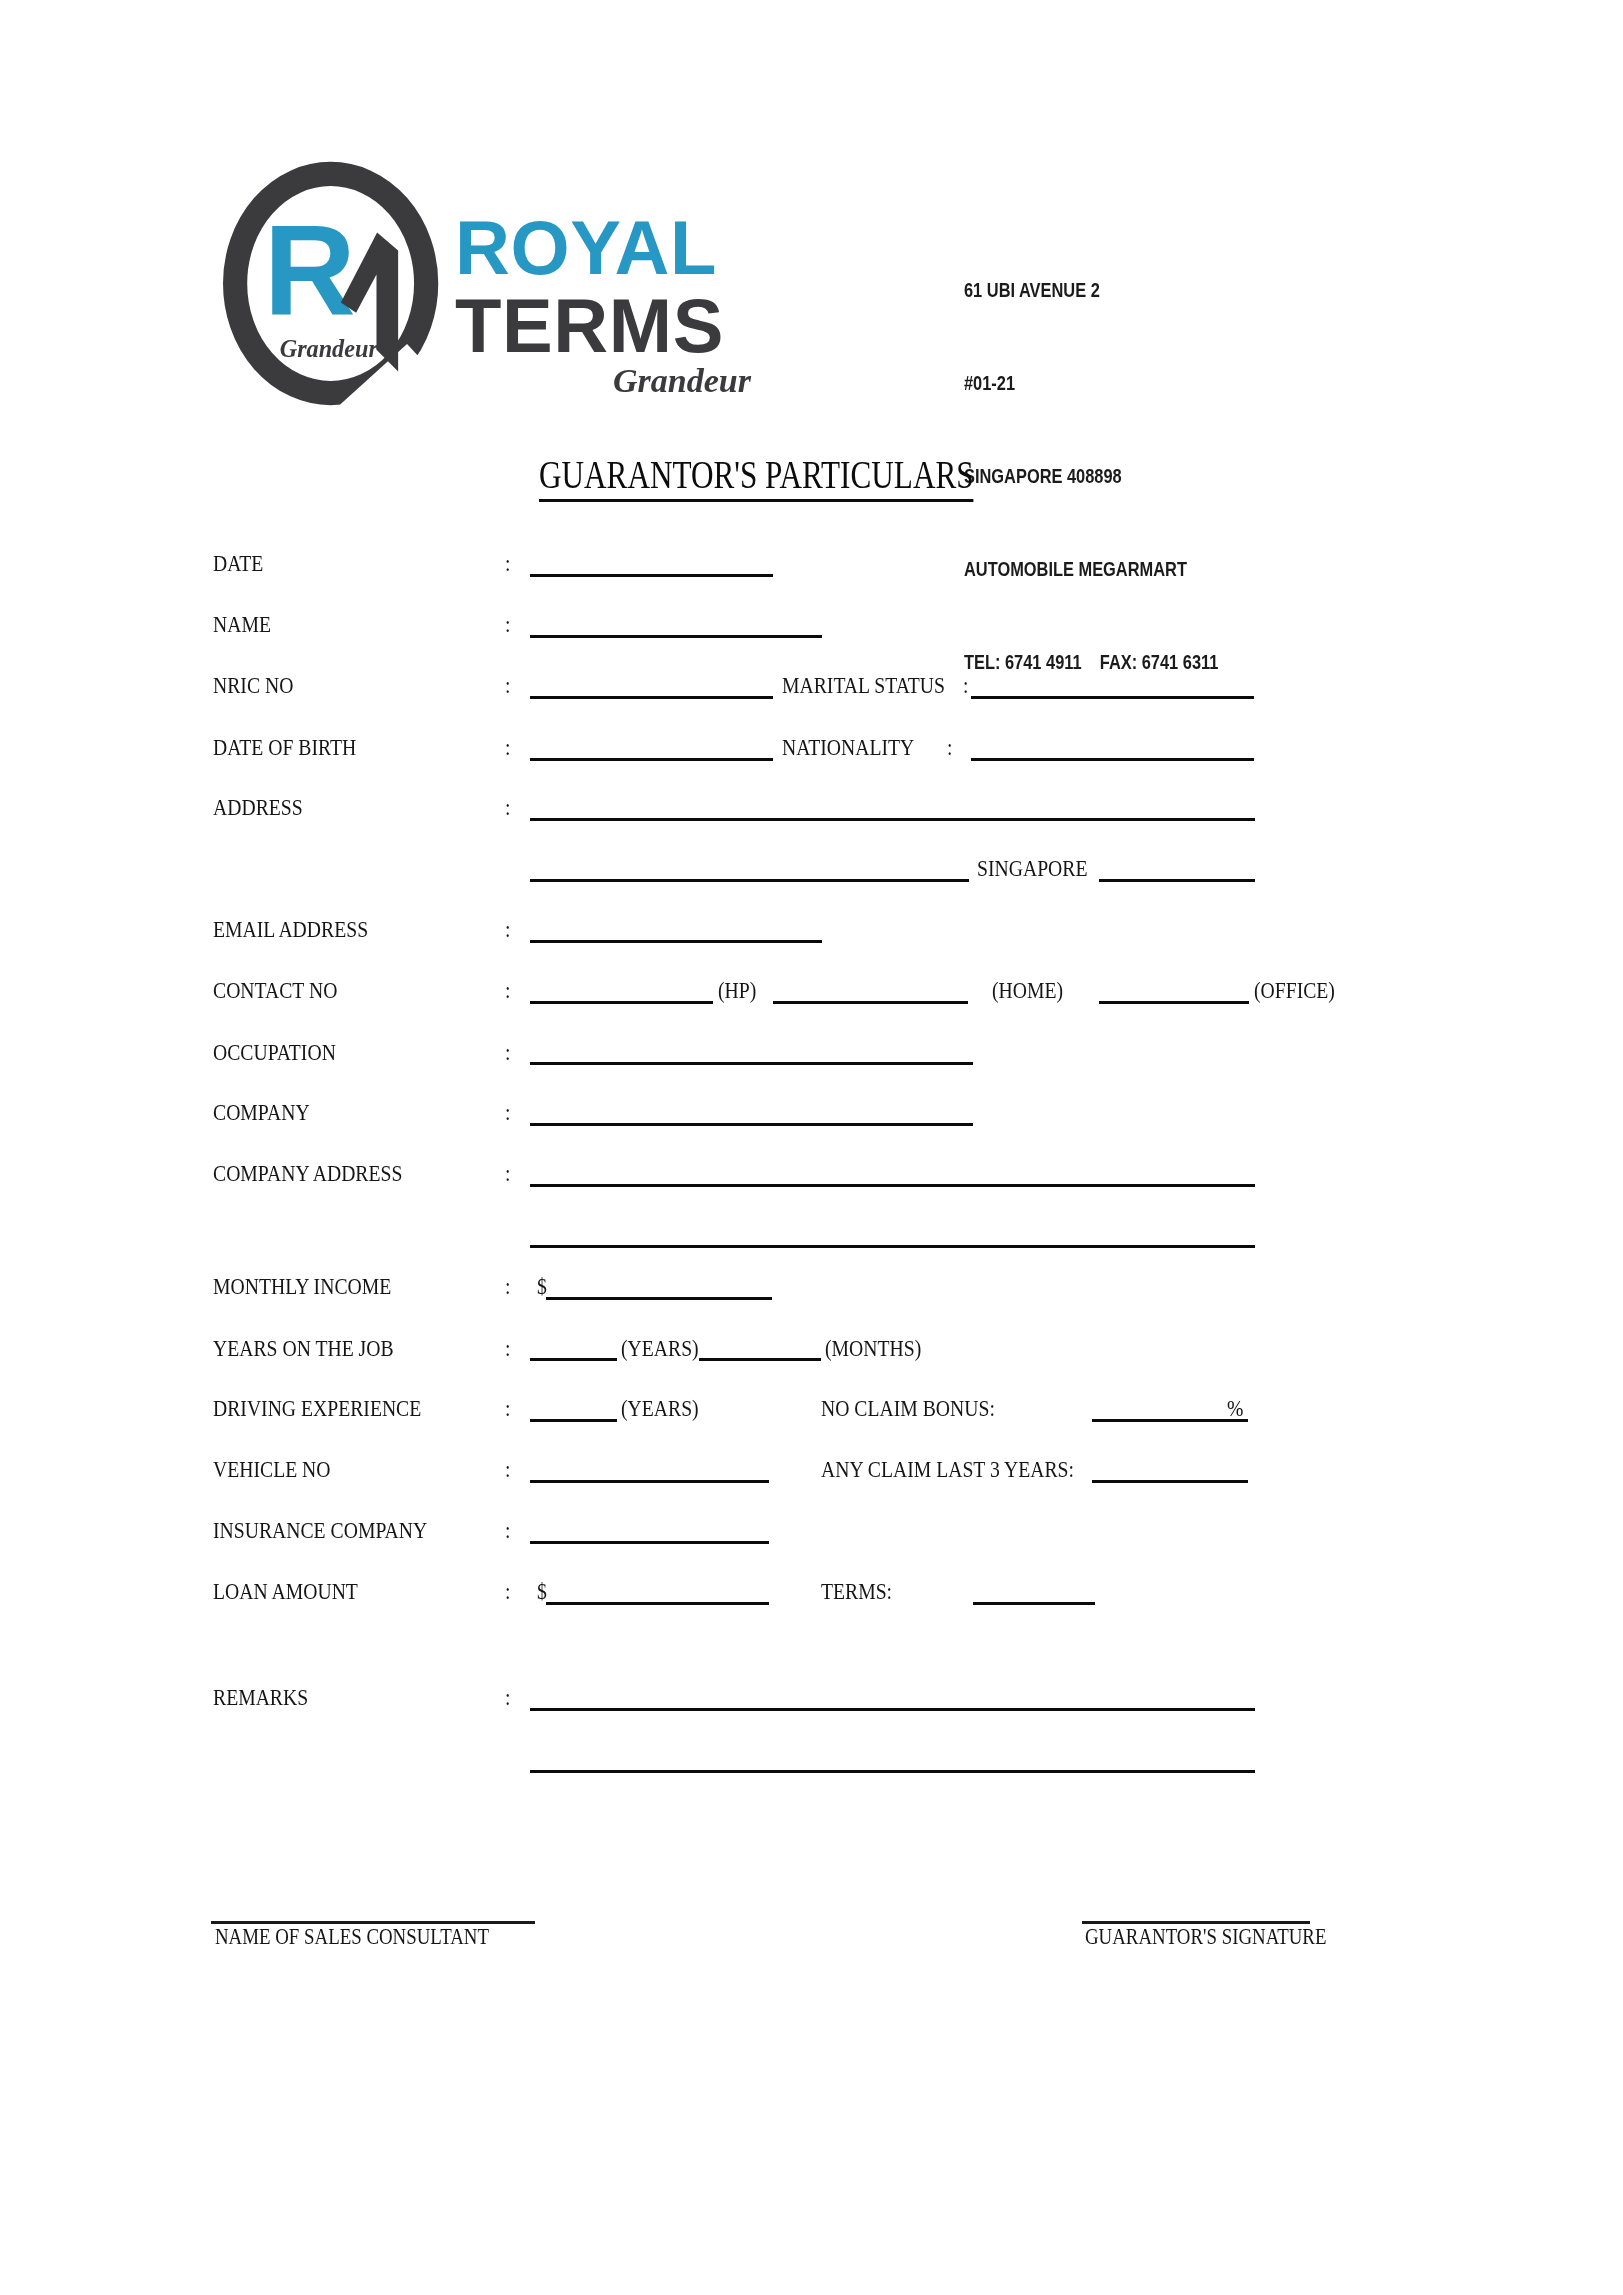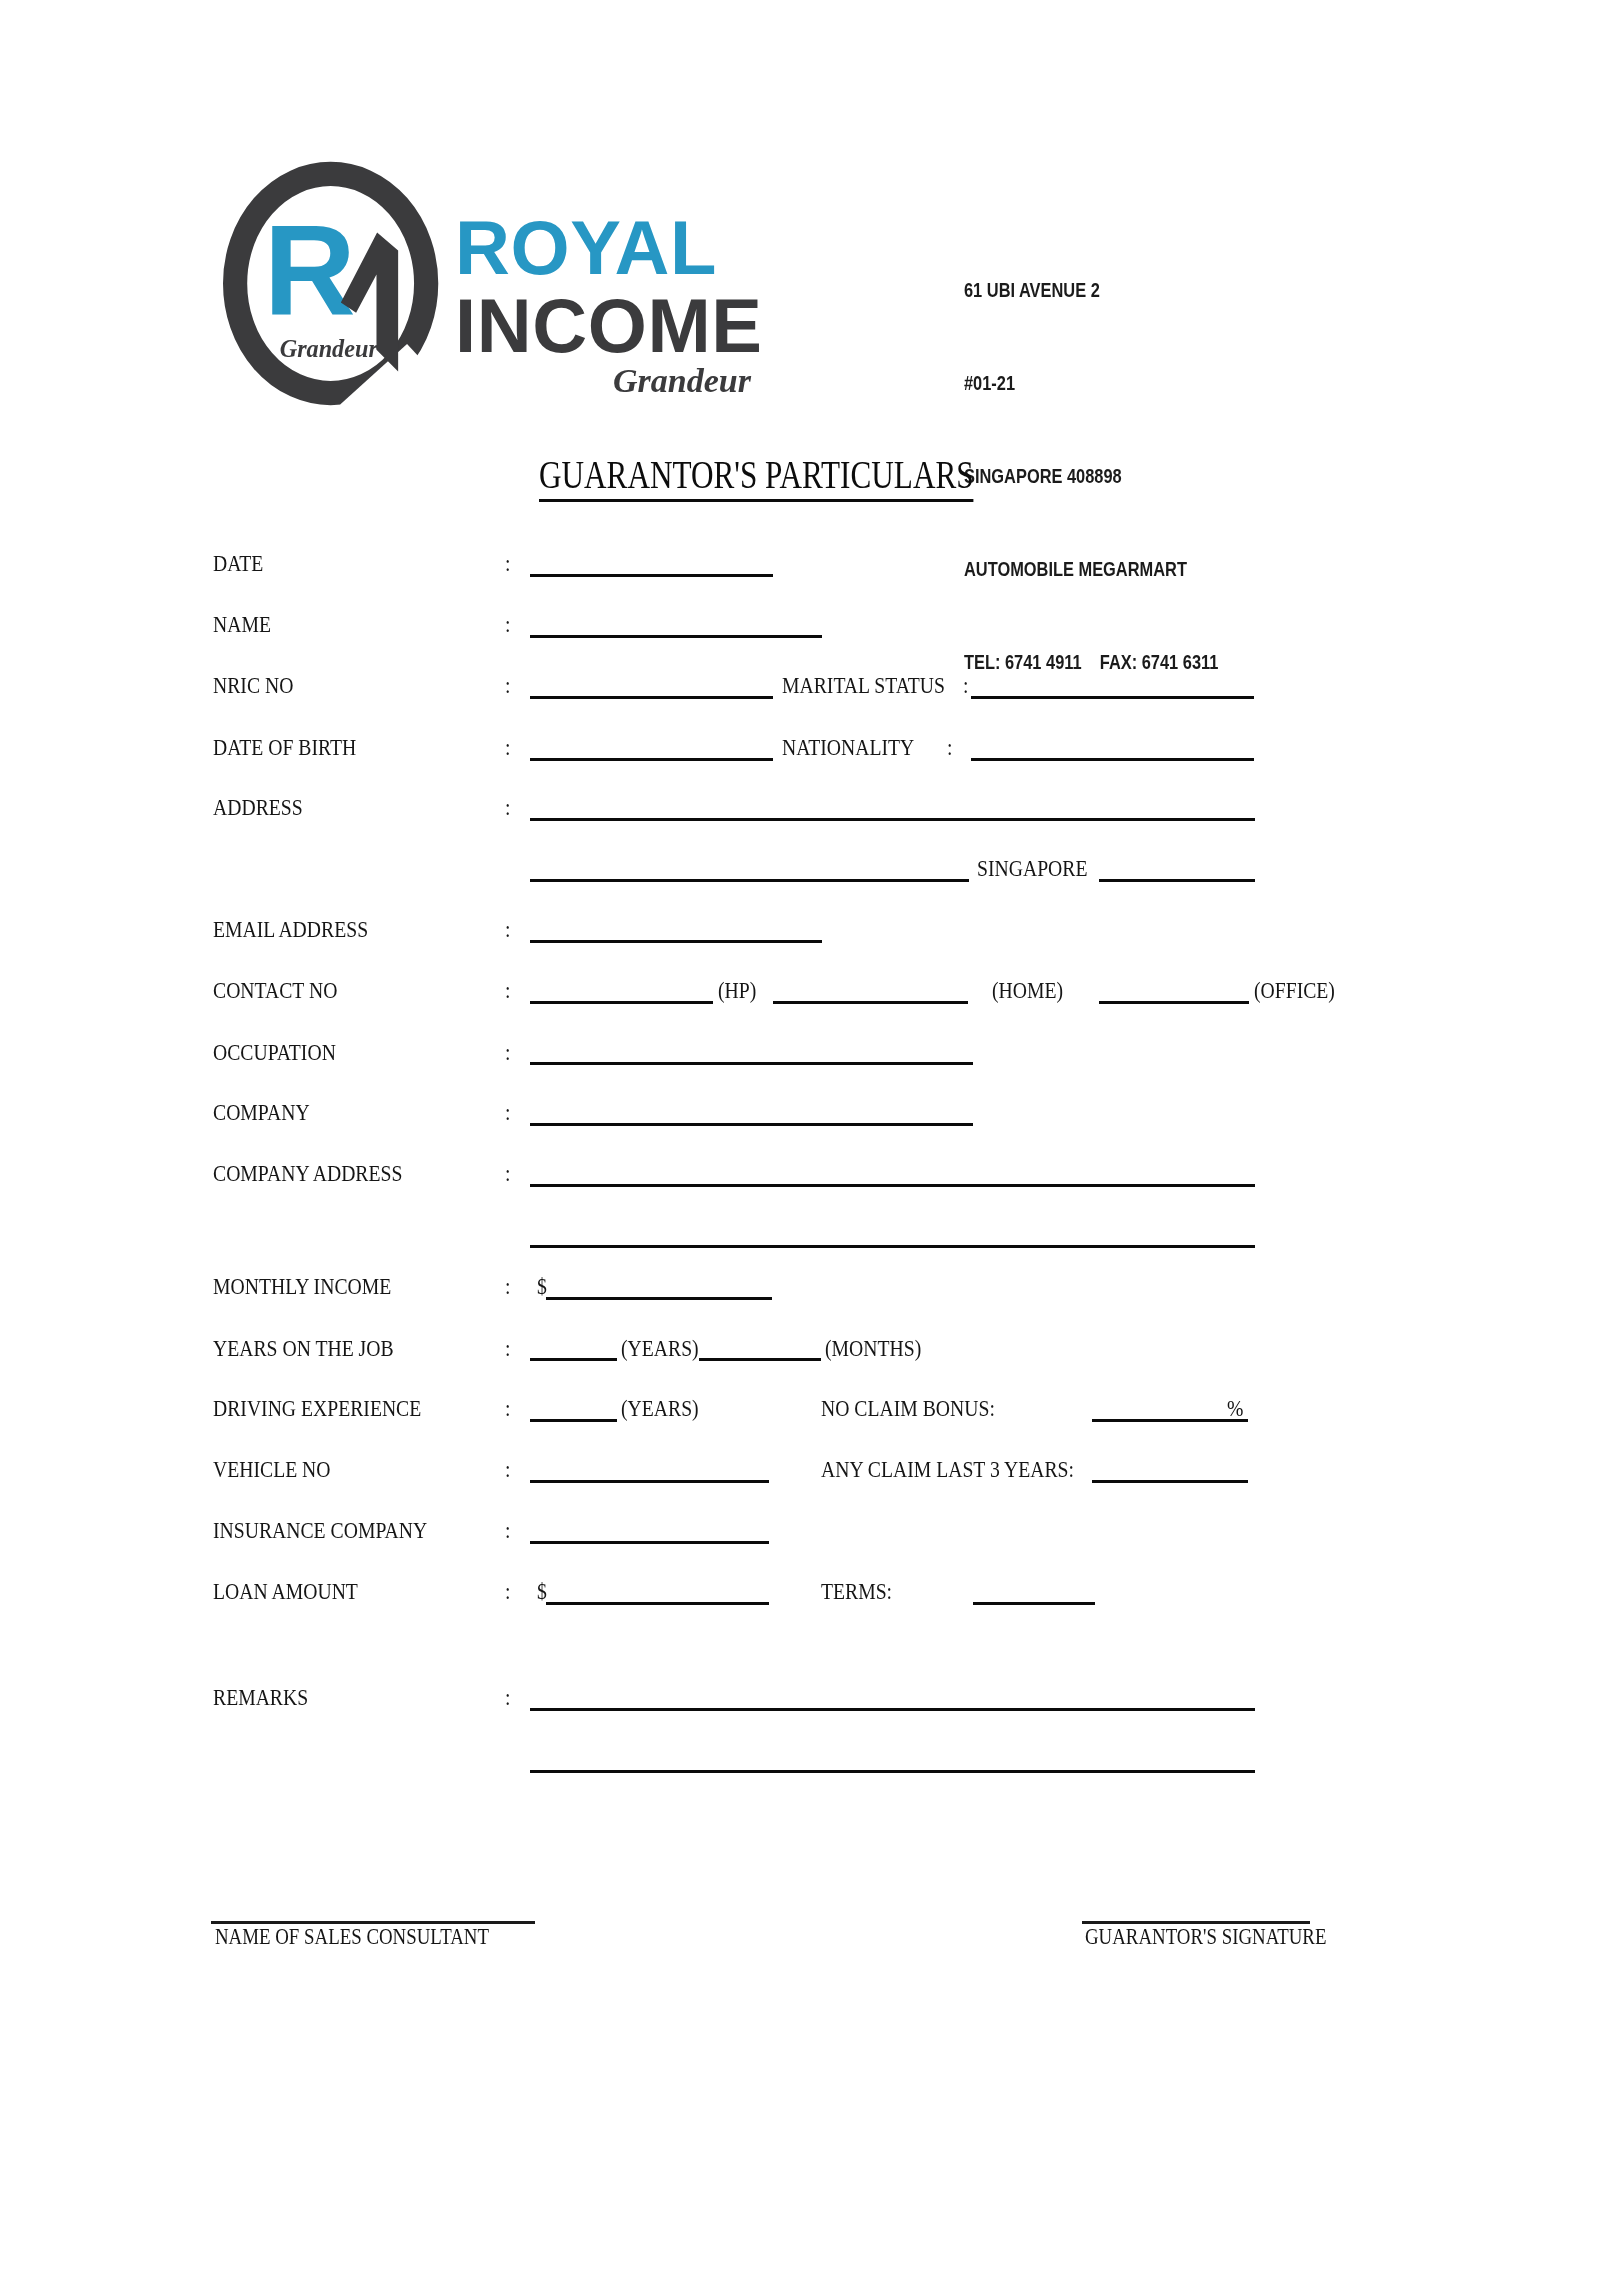--- a/index.html
+++ b/index.html
@@ -57,21 +57,21 @@
   <svg class="abs" style="left:216px;top:156px" width="242" height="255" viewBox="0 0 380 400">
     <ellipse cx="180" cy="200" rx="150" ry="172" fill="none" stroke="var(--dark)" stroke-width="38"></ellipse>
 
     <polygon points="195,390 300,295 336,334 228,428" fill="#ffffff"></polygon>
     <text x="75" y="250" font-family="Liberation Sans, sans-serif" font-weight="bold" font-size="200" fill="var(--accent)">R</text>
     <path d="M196,230 L253,120 L286,148 L286,338 L252,304 L252,186 L220,246 Z" fill="var(--dark)"></path>
     <text x="100" y="315" font-family="Liberation Serif, serif" font-style="italic" font-weight="bold" font-size="38" fill="var(--dark)">Grandeur</text>
   </svg>
 
   <div class="wordmark royal" style="left:455px;top:210px">ROYAL</div>
-  <div class="wordmark motor" style="left:455px;top:288px">INCOME</div>
+  <div class="wordmark motor" style="left:455px;top:288px">TERMS</div>
   <div class="script" style="left:547px;top:362px;width:204px;font-size:34px;text-align:right">Grandeur</div>
 
   <div class="addr">
     <div>61 UBI AVENUE 2</div>
     <div>#01-21</div>
     <div>SINGAPORE 408898</div>
     <div>AUTOMOBILE MEGARMART</div>
     <div>TEL: 6741 4911    FAX: 6741 6311</div>
   </div>
 

